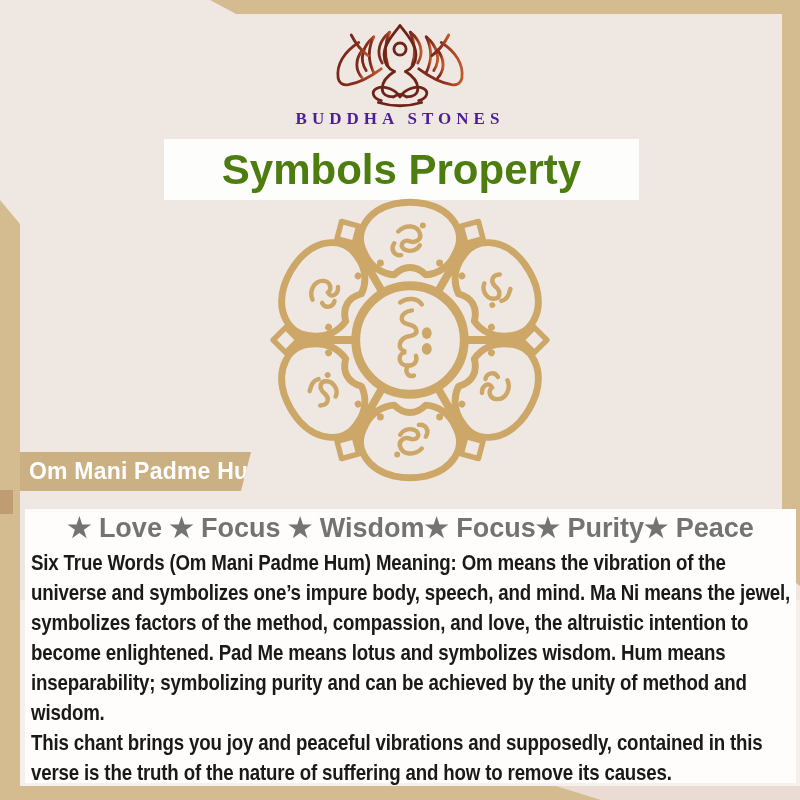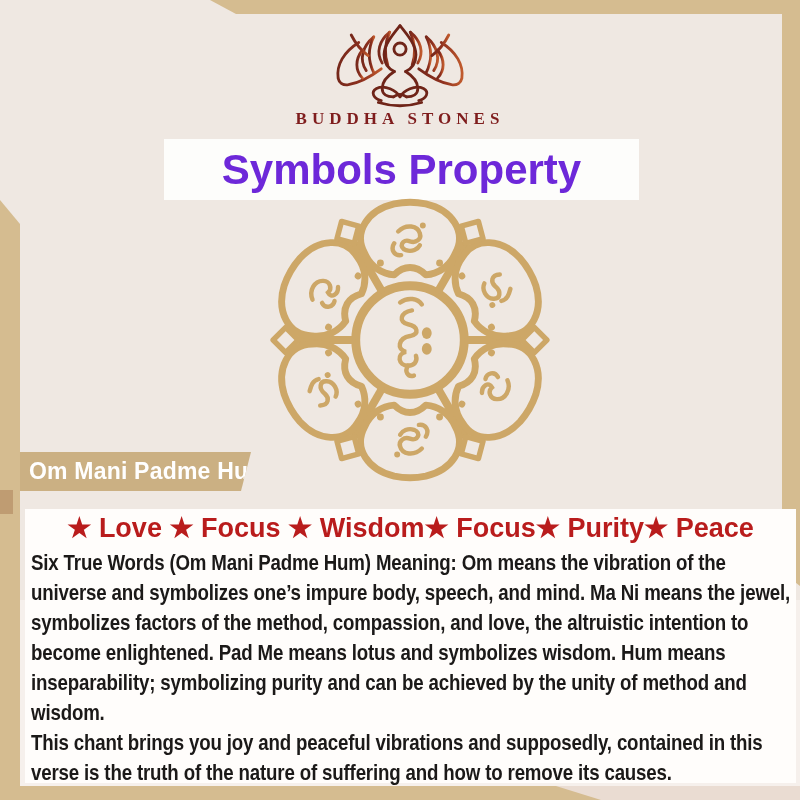--- a/index.html
+++ b/index.html
@@ -22,36 +22,36 @@
     clip-path:polygon(0 0, 100% 24px, 100% 100%, 0 100%); }
   .band-bottom-light { position:absolute; left:540px; top:786px; width:260px; height:14px; background:#eadcd2; }
   .band-bottom { left:0; top:786px; width:601px; height:14px;
     clip-path:polygon(0 0, 556px 0, 601px 100%, 0 100%); }
   .dark-square { position:absolute; left:0; top:490px; width:13px; height:24px; background:#bf9c72; }
 
   
   .logo-svg { position:absolute; left:322px; top:20px; width:156px; height:90px; }
   .brand-name { position:absolute; left:0; top:109px; width:800px; text-align:center;
     font-family:"Liberation Serif", serif; font-size:17px; font-weight:600;
-    letter-spacing:5px; color:#7f1d1d; }
+    letter-spacing:5px; color:#4c1d95; }
   .page-title { position:absolute; left:164px; top:139px; width:475px; height:49px;
-    line-height:61px; text-align:center; font-size:42px; font-weight:bold; color:#6d28d9; }
+    line-height:61px; text-align:center; font-size:42px; font-weight:bold; color:#4d7c0f; }
 
   
   .mandala-svg { position:absolute; left:262px; top:192px; width:296px; height:296px; }
 
   
   .banner { position:absolute; left:20px; top:452px; width:231px; height:39px; background:#cbb083;
     clip-path:polygon(0 0, 100% 0, calc(100% - 10px) 100%, 0 100%); }
   .banner-label { line-height:39px; padding-left:9px; font-size:23px; font-weight:bold;
     color:#ffffff; letter-spacing:0.2px; white-space:nowrap; }
 
   
   .highlights { position:absolute; left:25px; top:512px; width:771px; height:36px;
-    text-align:center; font-size:27px; font-weight:bold; color:#b91c1c; white-space:nowrap; }
+    text-align:center; font-size:27px; font-weight:bold; color:#737373; white-space:nowrap; }
   .description { position:absolute; left:31px; top:548px; width:766px; }
   .description .line { height:30px; line-height:30px; white-space:nowrap;
     font-size:22px; font-weight:bold; color:#1b1918; letter-spacing:-0.2px;
     transform:scaleX(0.85); transform-origin:left center; }
 </style>
 </head>
 <body>
 
 <div class="page">
 

